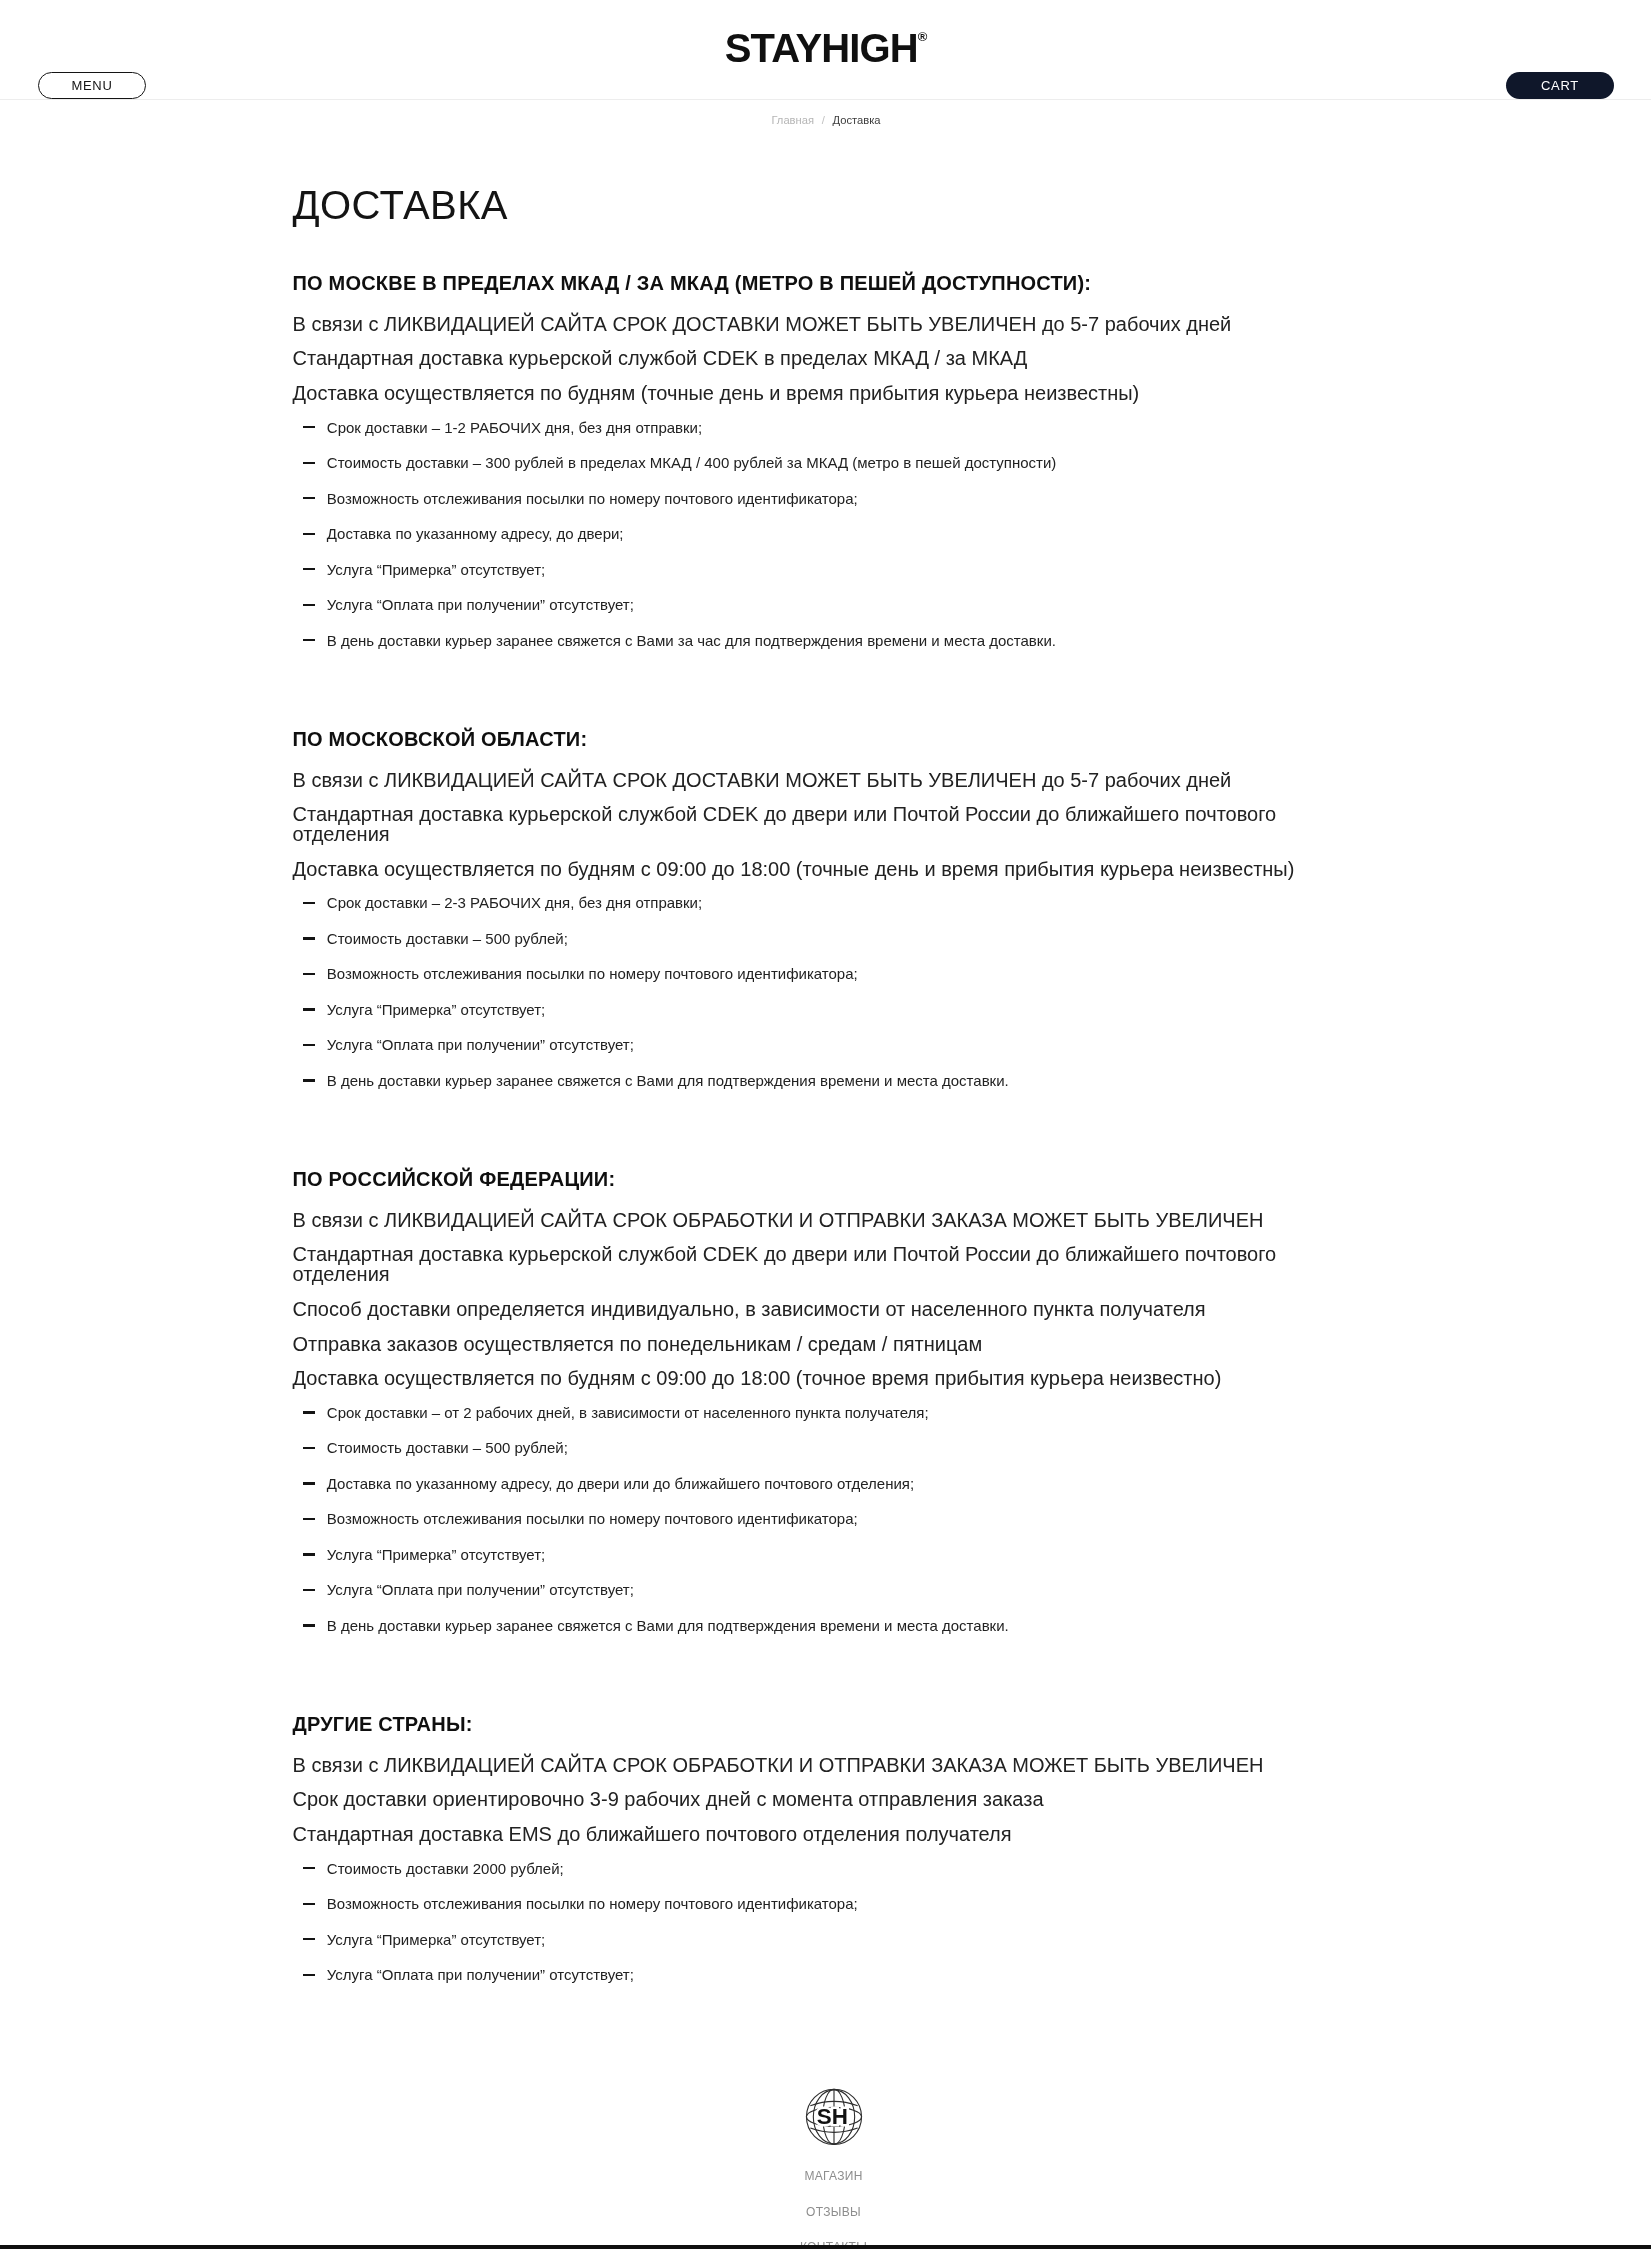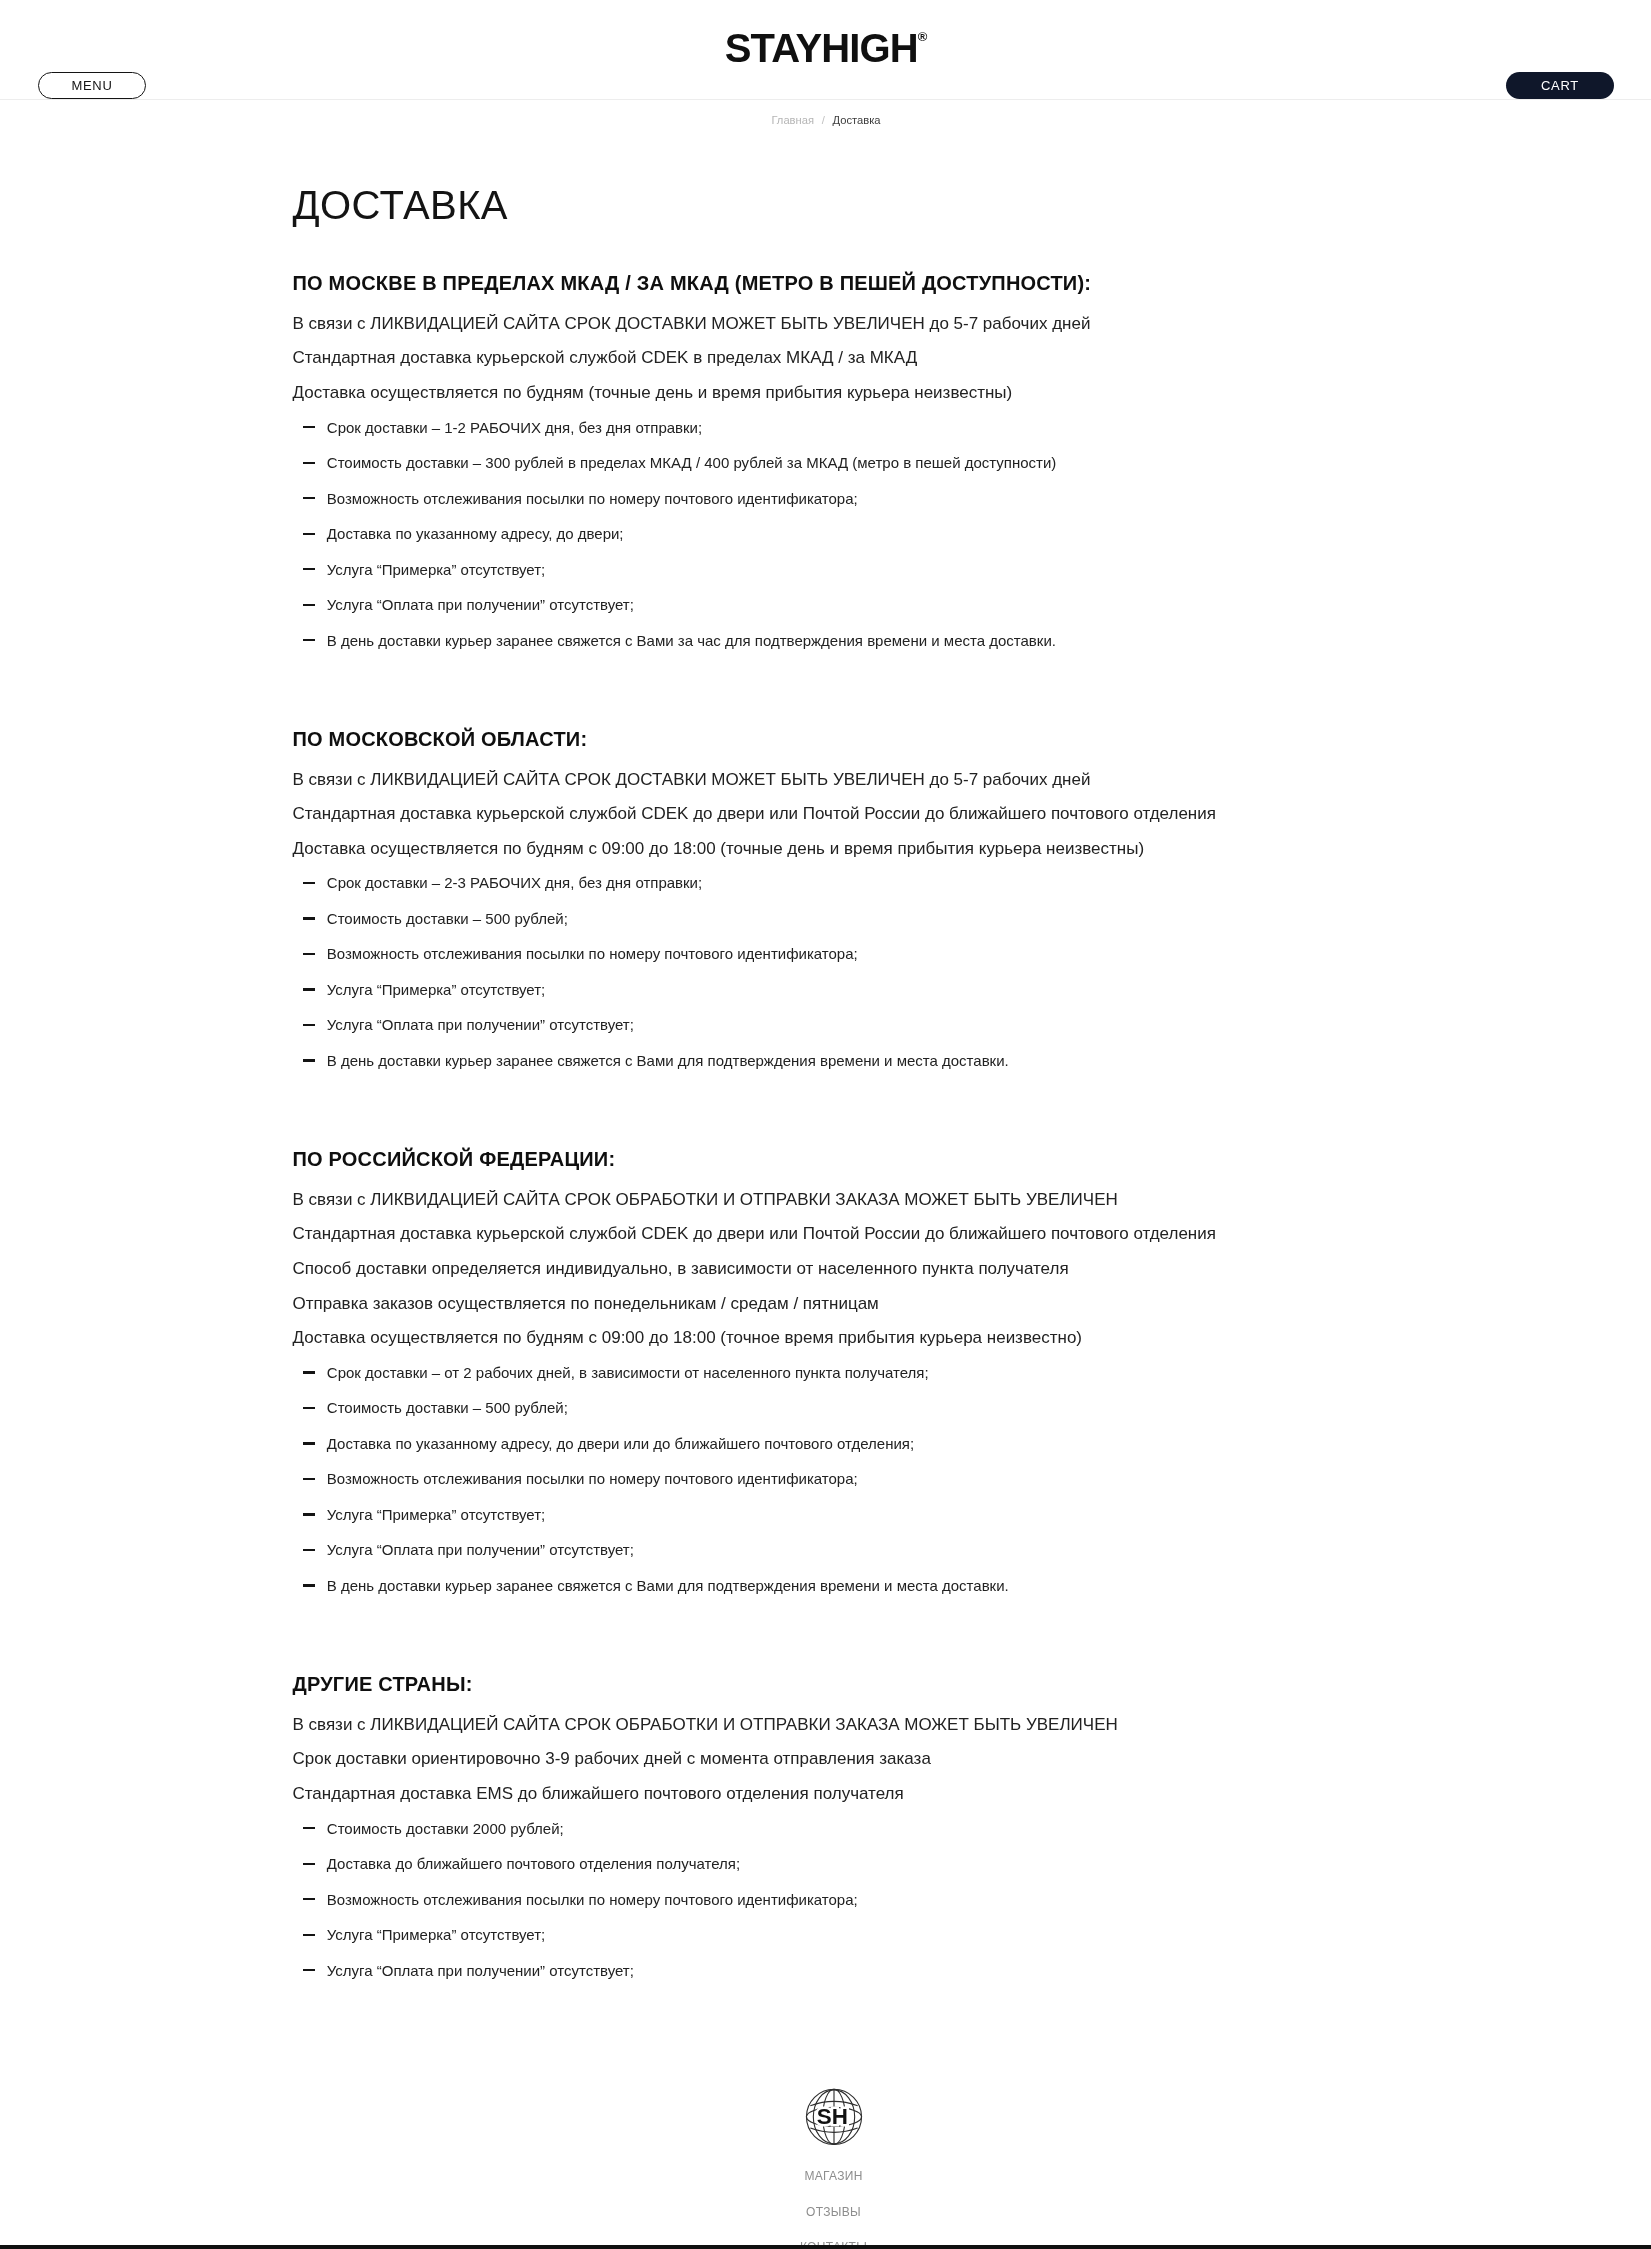--- a/index.html
+++ b/index.html
@@ -59,21 +59,21 @@
   }
   .section { margin-top: 76px; }
   .section.first { margin-top: 43px; }
   .section h2 {
     margin: 0 0 19px;
     font-size: 20px; font-weight: bold; letter-spacing: 0.2px;
     color: #0f0f0f; line-height: 24px;
   }
   .section p {
     margin: 0 0 14.6px;
-    font-size: 17px; line-height: 20px; color: #222222;
+    font-size: 20px; line-height: 20px; color: #222222;
   }
   .bullets { list-style: none; margin: 12px 0 0; padding: 0 0 0 10.3px; }
   .bullets li {
     display: flex; align-items: flex-start;
     margin-bottom: 15.5px;
     font-size: 15px; line-height: 20px; color: #222222;
   }
   .bullets .dash {
     flex: none;
     width: 12px; height: 2.1px;
@@ -235,24 +235,20 @@
       </section>
       <section class="section">
         <h2>ДРУГИЕ СТРАНЫ:</h2>
         <p>В связи с ЛИКВИДАЦИЕЙ САЙТА СРОК ОБРАБОТКИ И ОТПРАВКИ ЗАКАЗА МОЖЕТ БЫТЬ УВЕЛИЧЕН</p>
         <p>Срок доставки ориентировочно 3-9 рабочих дней с момента отправления заказа</p>
         <p>Стандартная доставка EMS до ближайшего почтового отделения получателя</p>
         <ul class="bullets">
           <li>
             <span class="dash"></span>
             <span>Стоимость доставки 2000 рублей;</span>
-          </li>
-          <li>
-            <span class="dash"></span>
-            <span>Доставка до ближайшего почтового отделения получателя;</span>
           </li>
           <li>
             <span class="dash"></span>
             <span>Возможность отслеживания посылки по номеру почтового идентификатора;</span>
           </li>
           <li>
             <span class="dash"></span>
             <span>Услуга “Примерка” отсутствует;</span>
           </li>
           <li>

